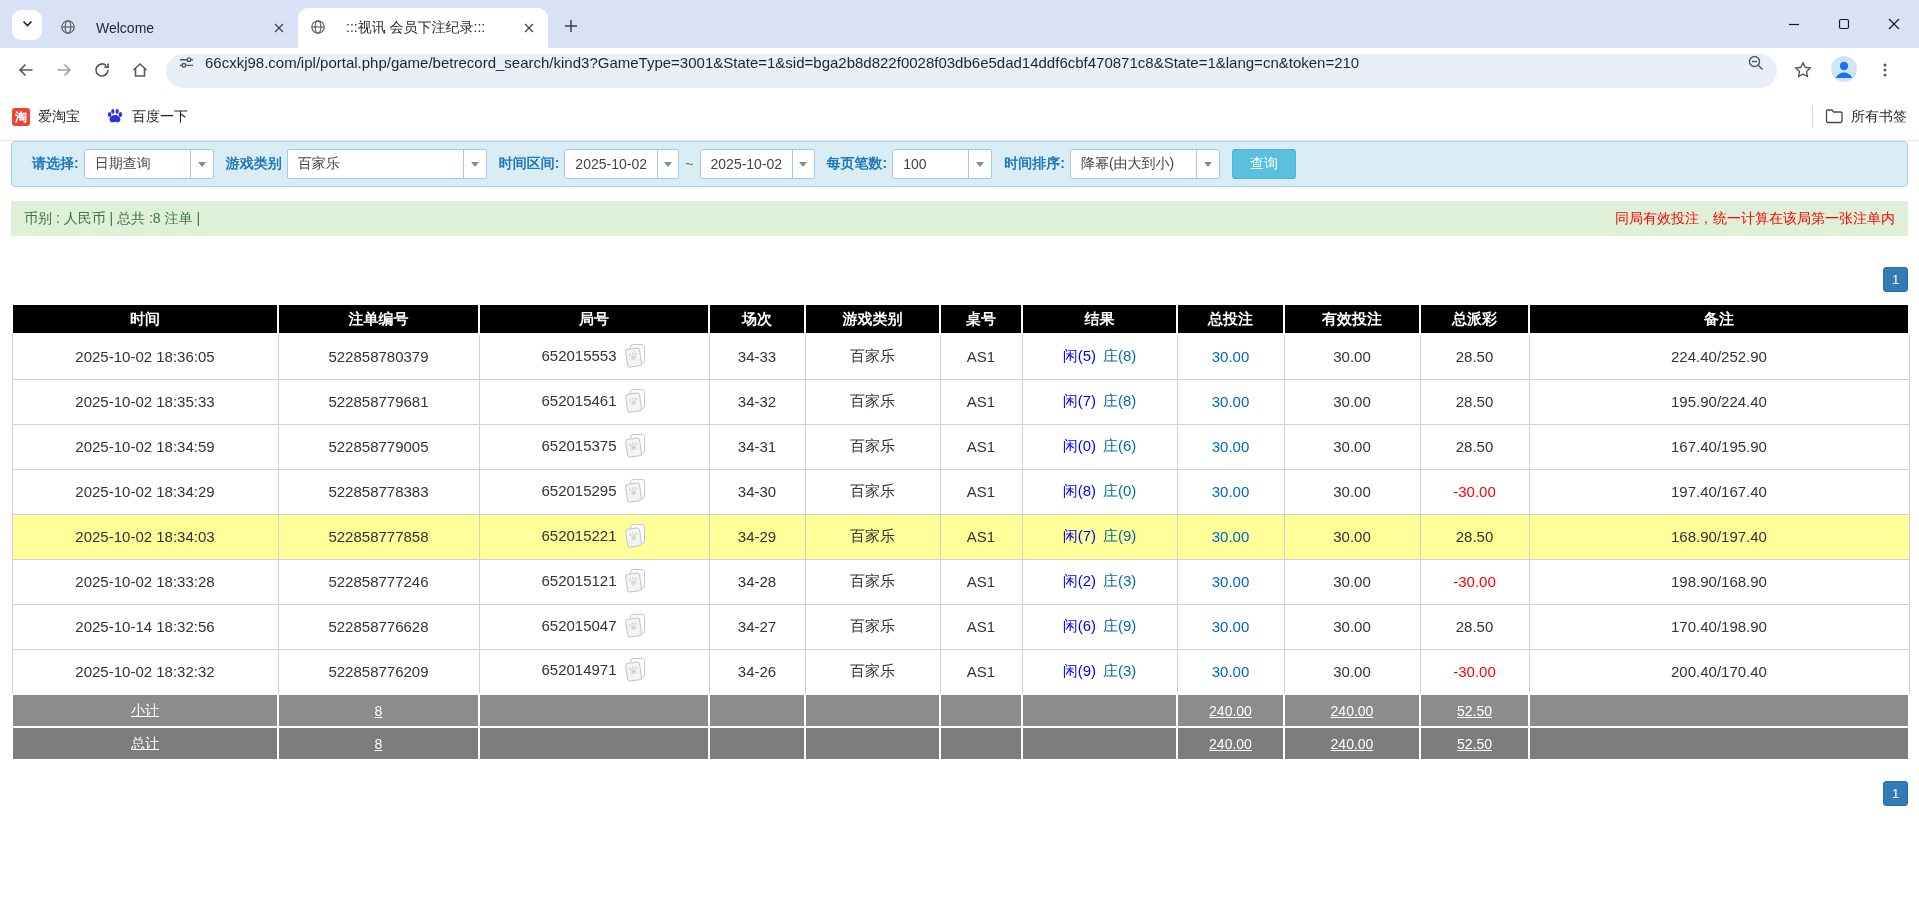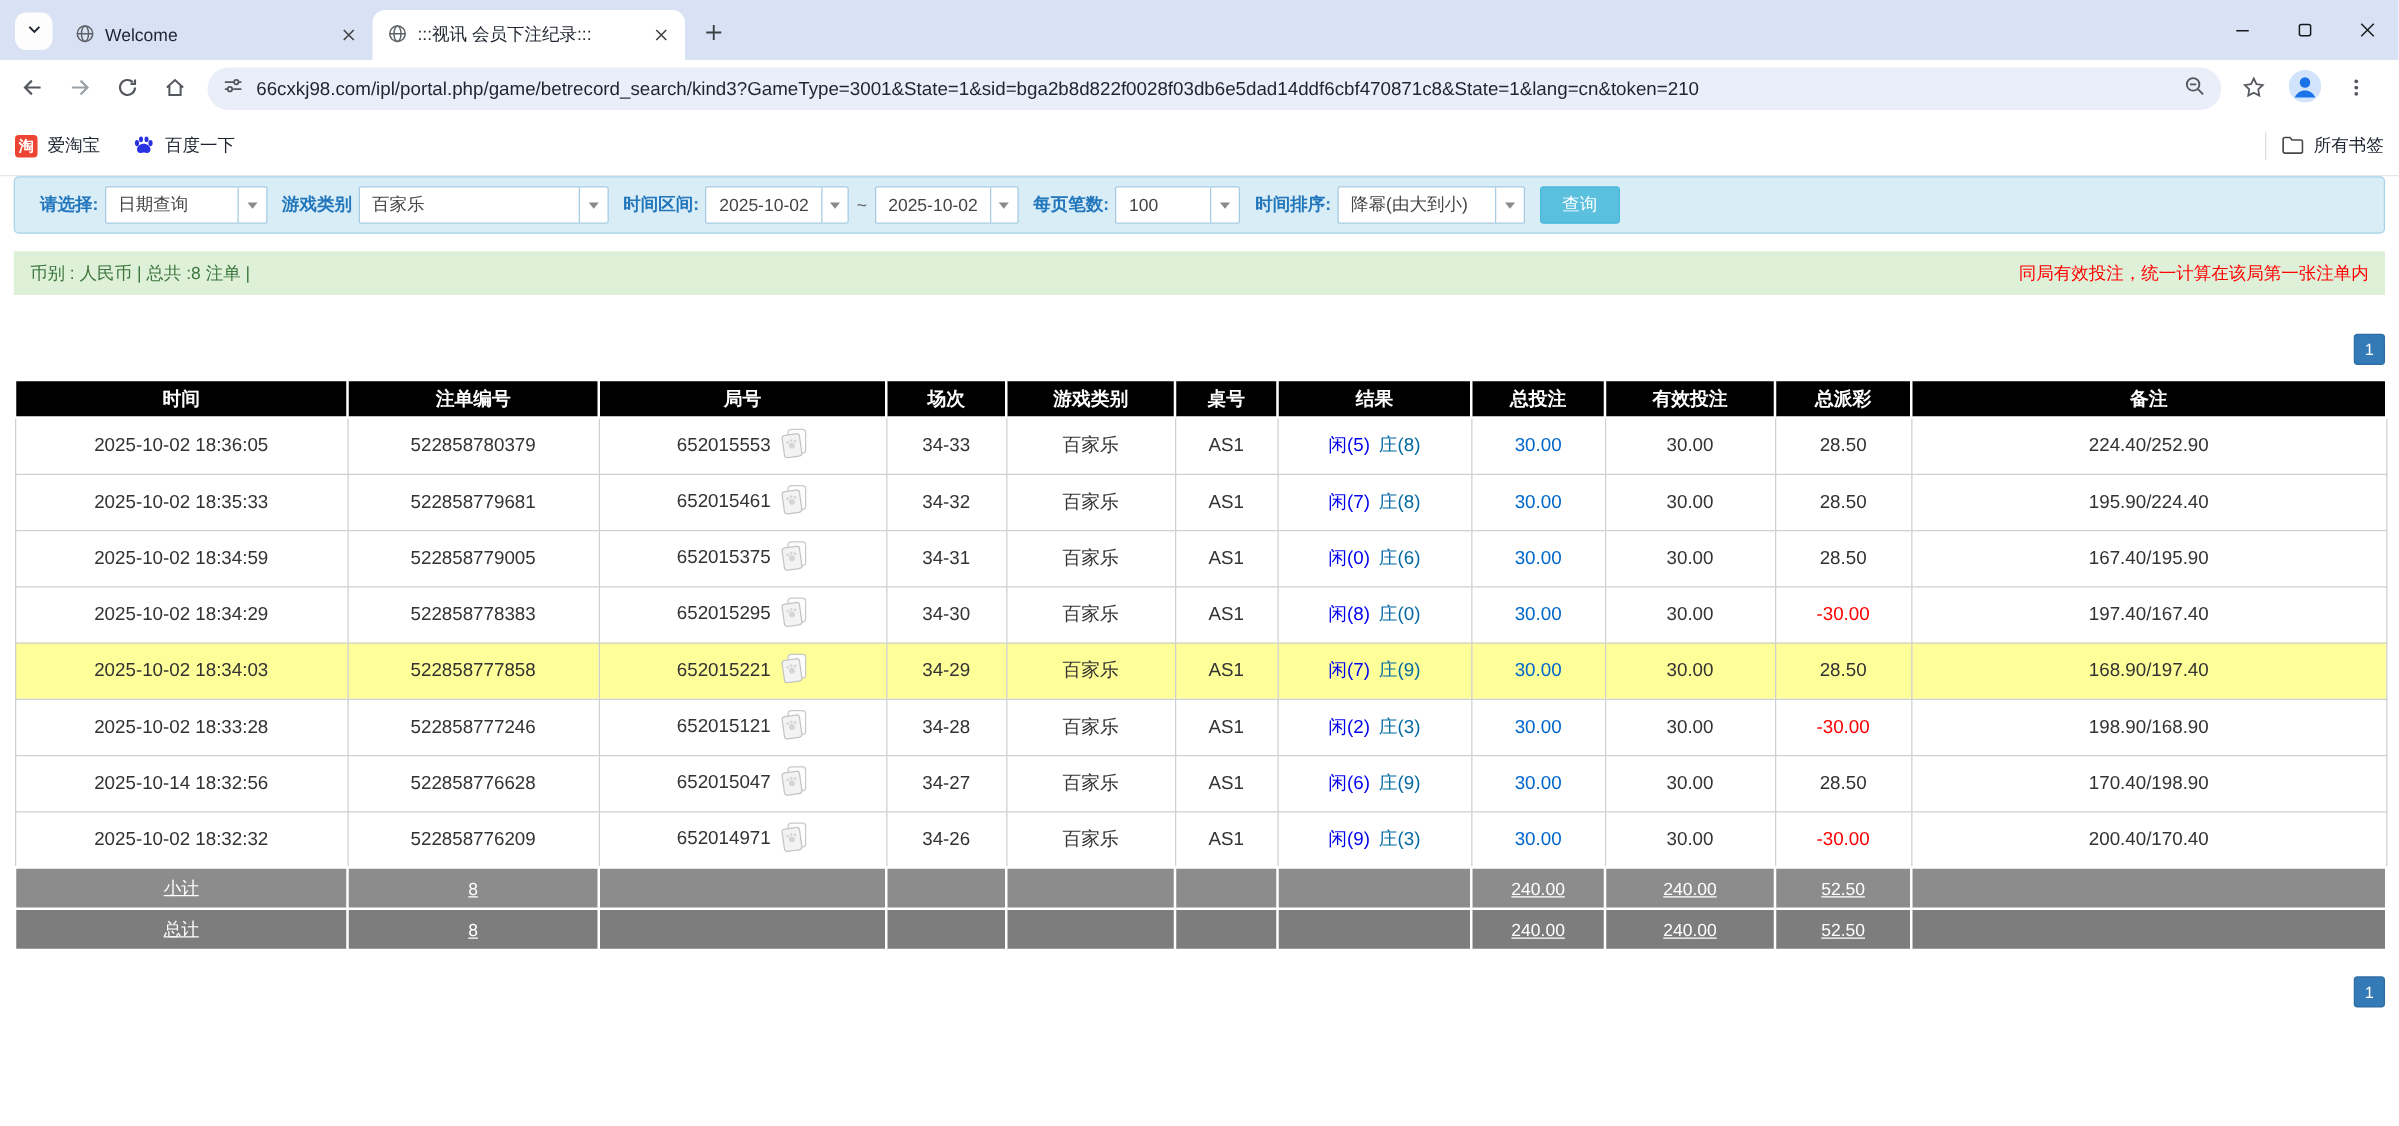--- a/index.html
+++ b/index.html
@@ -2,31 +2,31 @@
 <html><head>
 <meta charset="utf-8">
 <style>
   * { margin:0; padding:0; box-sizing:border-box; }
   html,body { width:1919px; height:901px; background:#fff; overflow:hidden;
     font-family:"Liberation Sans","DejaVu Sans",sans-serif; }
 
   
   .tabstrip { height:48px; background:#d8e2f4; display:flex; align-items:flex-end; padding:0 0 0 6px; position:relative; }
   .tab-search { width:30px; height:30px; margin:0 6px 8px 6px; border:none; border-radius:9px; background:#fdfdfe; display:flex; align-items:center; justify-content:center; cursor:pointer; }
-  .tab { width:250px; height:40px; display:flex; align-items:center; gap:8px; padding:0 10px 0 12px; border-radius:10px 10px 0 0; color:#1f2430; font-size:14px; }
+  .tab { width:250px; height:40px; display:flex; align-items:center; gap:20px; padding:0 10px 0 12px; border-radius:10px 10px 0 0; color:#1f2430; font-size:14px; }
   .tab.active { background:#fff; }
   .tab-title { flex:1; white-space:nowrap; overflow:hidden; }
   .tab-close { width:18px; height:18px; display:flex; align-items:center; justify-content:center; border-radius:50%; font-size:15px; color:#444; cursor:pointer; }
   .new-tab { width:30px; height:30px; margin:0 0 6px 8px; background:transparent; border:none; display:flex; align-items:center; justify-content:center; cursor:pointer; }
   .win-controls { position:absolute; right:0; top:0; height:48px; display:flex; }
   .win-btn { width:50px; height:100%; display:flex; align-items:center; justify-content:center; cursor:pointer; color:#17191c; }
 
   .toolbar { height:46px; background:#fff; display:flex; align-items:center; padding:0 8px; gap:2px; }
   .nav-btn { width:36px; height:36px; border:none; background:transparent; display:flex; align-items:center; justify-content:center; border-radius:50%; cursor:pointer; }
-  .omnibox { flex:1; height:34px; margin:0 6px; background:#e9eef8; border-radius:17px; display:flex; align-items:center; padding:0 12px; gap:10px; min-width:0; }
+  .omnibox { flex:1; height:34px; margin:0 6px; background:#e9eef8; border-radius:17px; display:flex; align-items:flex-start; padding:0 12px; gap:10px; min-width:0; }
   .url-text { flex:1; font-size:15px; color:#1f2430; white-space:nowrap; overflow:hidden; }
   .right-ctrls { display:flex; align-items:center; gap:10px; padding-right:8px; }
 
   .bookmarks { height:47px; background:#fff; border-bottom:1px solid #e7e7e7; display:flex; align-items:center; padding:0 12px; gap:26px; font-size:14px; color:#1f2430; }
   .bm { display:flex; align-items:center; gap:8px; cursor:pointer; }
   .bm-taobao-icon { width:18px; height:18px; background:#e43; border-radius:3px; color:#fff; font-size:12px; display:flex; align-items:center; justify-content:center; font-weight:bold; }
   .bm-right { margin-left:auto; display:flex; align-items:center; gap:12px; }
   .bm-divider { width:1px; height:22px; background:#dcdcdc; }
 
   

